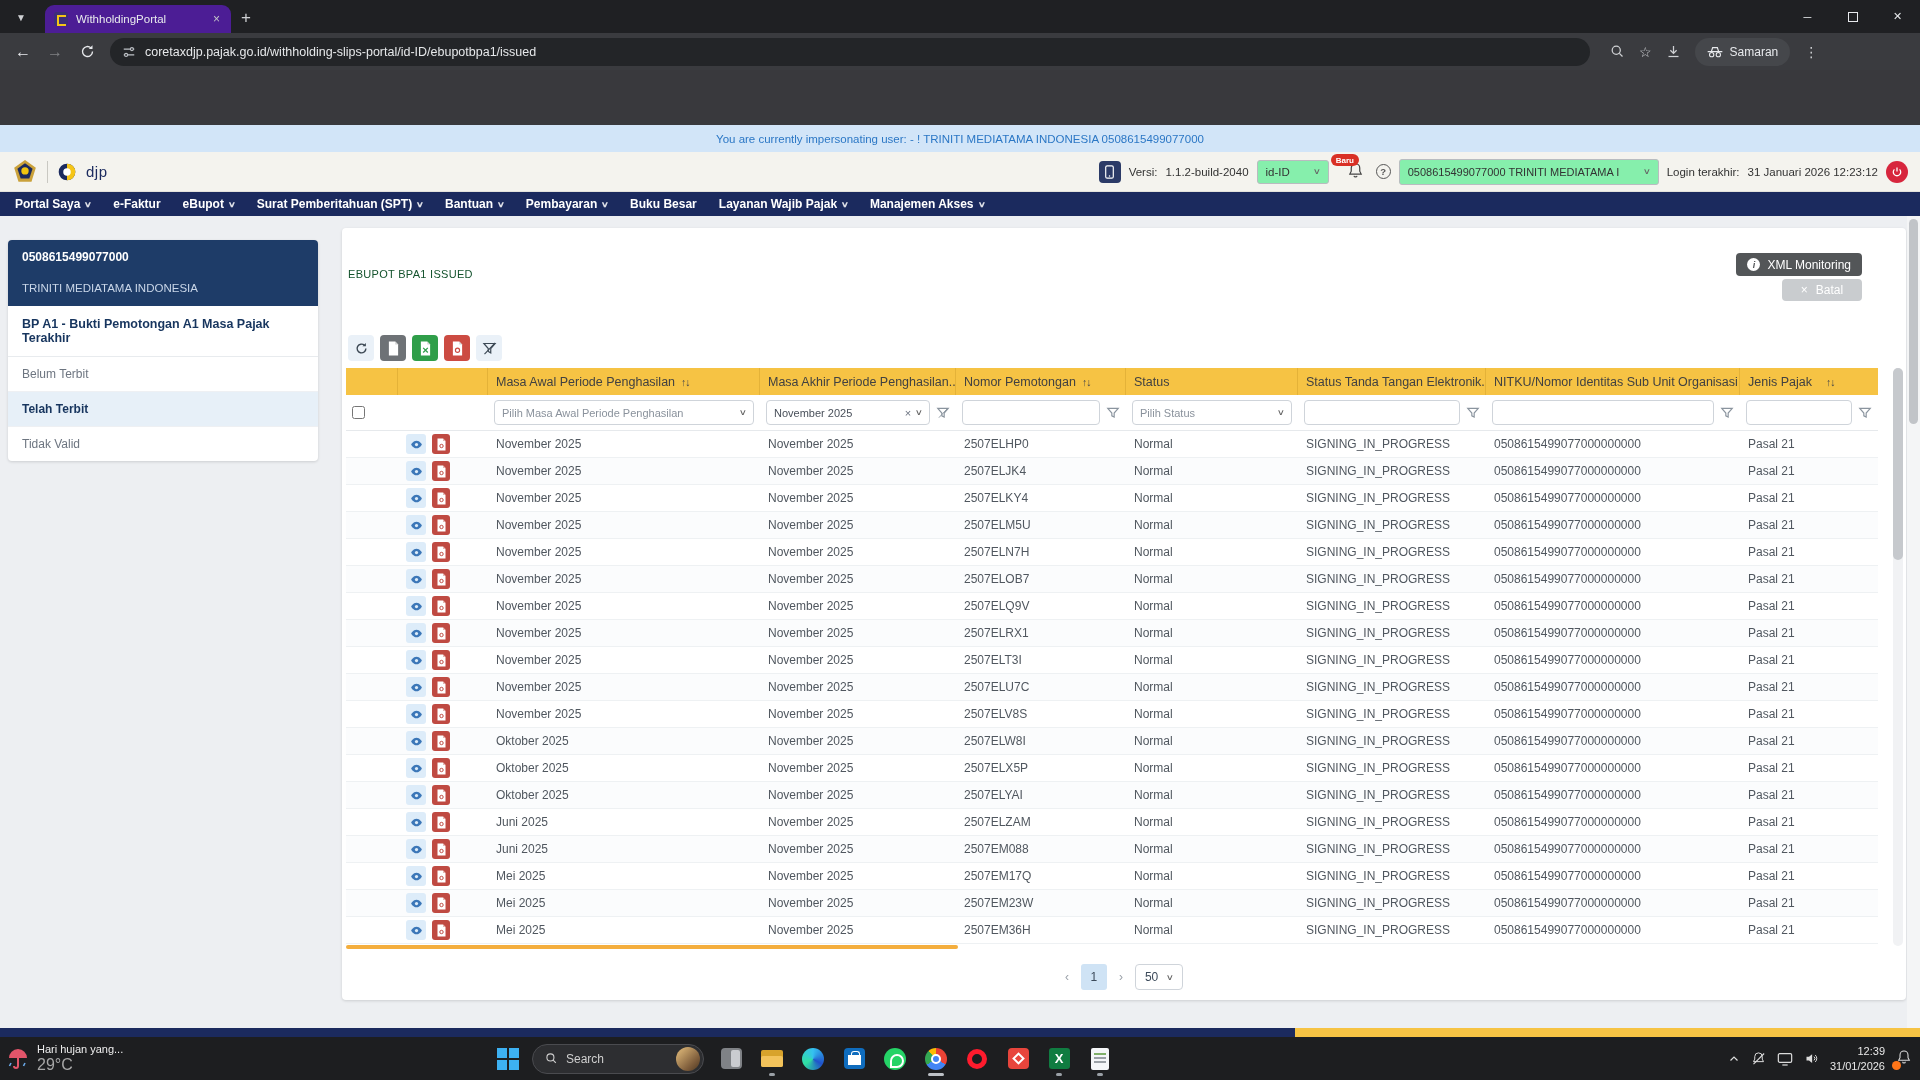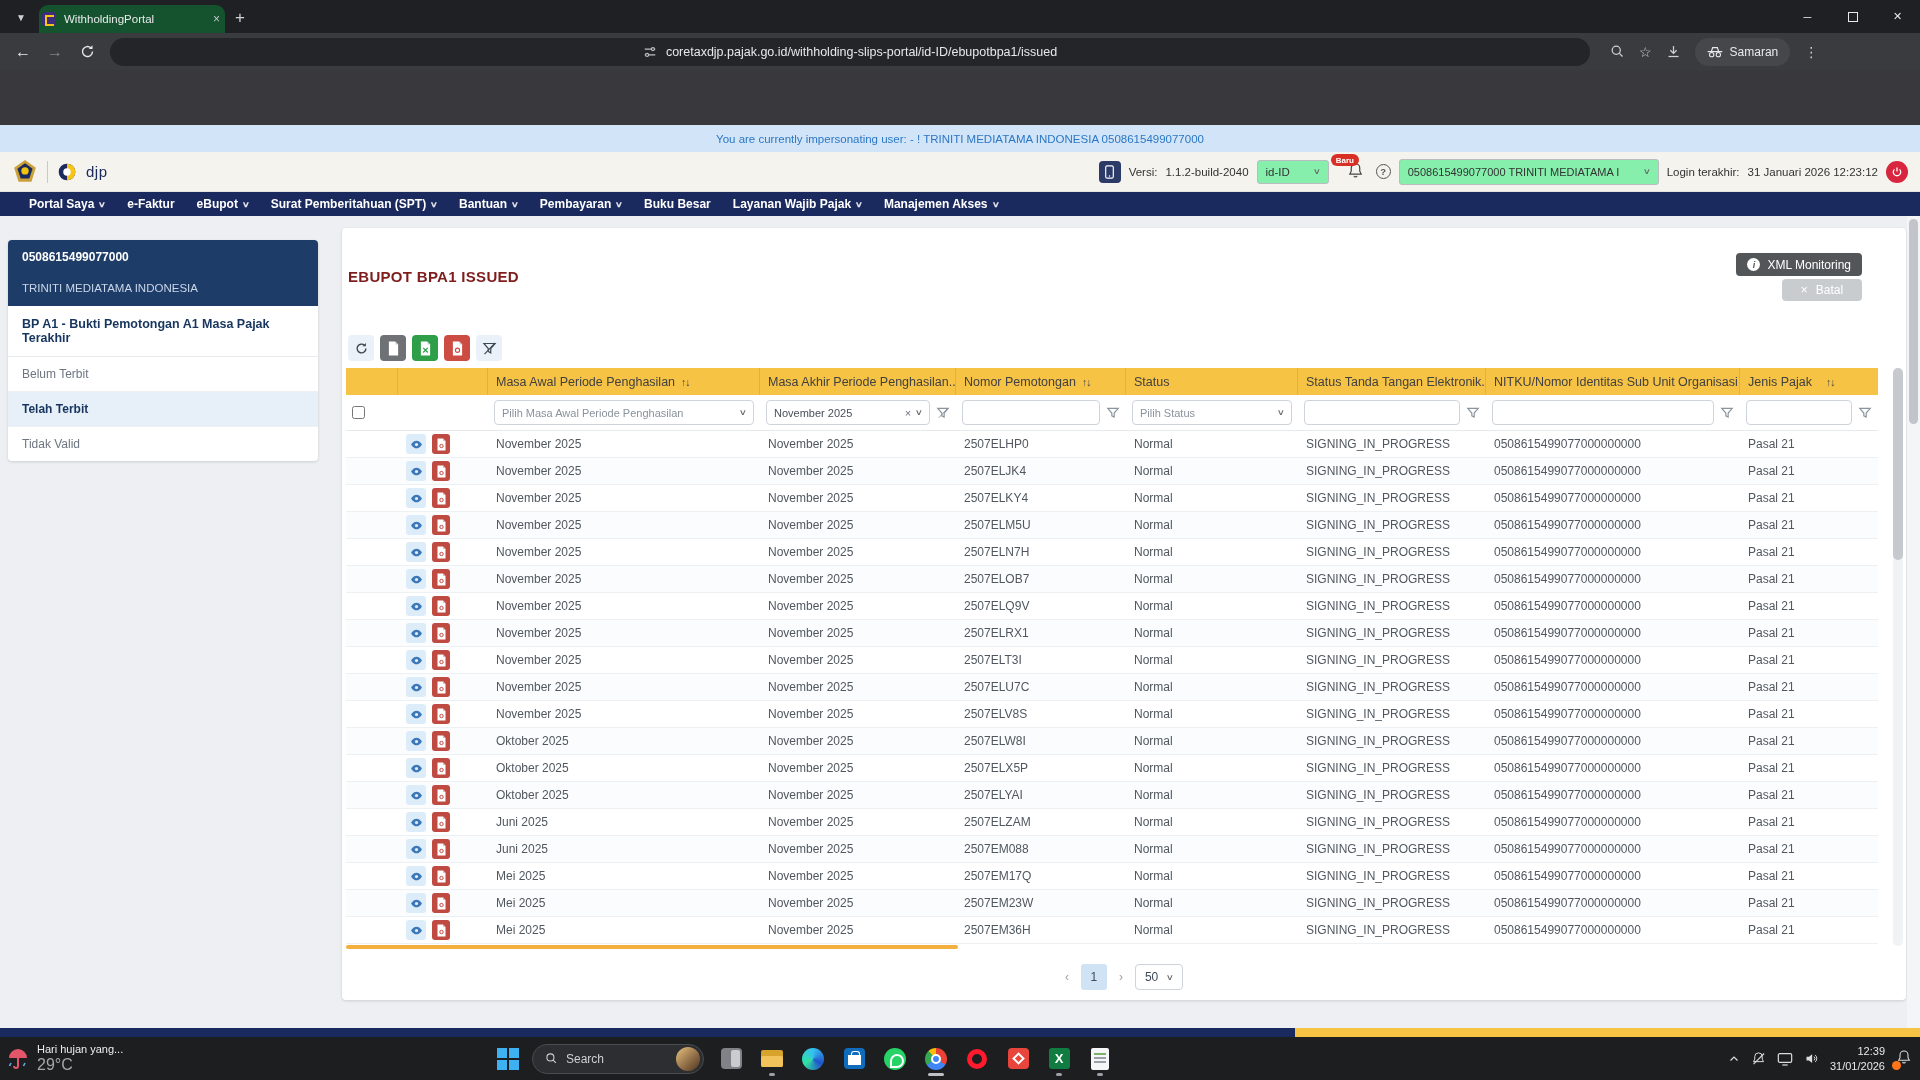--- a/index.html
+++ b/index.html
@@ -3,34 +3,34 @@
 <meta charset="utf-8">
 <style>
   * { box-sizing: border-box; margin: 0; padding: 0; }
   html,body { width:1920px; height:1080px; }
   body { position:relative; font-family:"Liberation Sans",sans-serif; background:#edeff2; overflow:hidden; }
   .band { position:absolute; left:0; right:0; }
 
   
   #tabstrip { top:0; height:33px; background:#1f2023; display:flex; align-items:flex-end; }
   .tab-search-btn { width:24px; height:20px; margin:0 0 6px 9px; border-radius:6px; color:#cfd1d4; display:flex; align-items:center; justify-content:center; font-size:10px; }
-  .tab { margin-left:6px; width:186px; height:28px; background:#14532d; border-radius:9px 9px 0 0; display:flex; align-items:center; padding:0 3px; }
+  .tab { margin-left:12px; width:186px; height:28px; background:#4c1d95; border-radius:9px 9px 0 0; display:flex; align-items:center; padding:0 9px; }
   .favicon { width:14px; height:14px; border-radius:3px; background:#3d2d7a; position:relative; flex:none; }
   .favicon::after { content:""; position:absolute; left:3px; top:3px; width:7px; height:7px; border:2px solid #f5c518; border-right:none; }
   .tab-title { color:#e8eaed; font-size:11.5px; margin-left:8px; flex:1; white-space:nowrap; overflow:hidden; }
   .tab-close { color:#c3c5c8; font-size:12px; padding:0 2px; }
   .newtab-btn { color:#cfd1d4; font-size:17px; margin:0 0 5px 10px; }
   .win-controls { margin-left:auto; display:flex; height:33px; }
   .win-btn { width:45px; height:33px; display:flex; align-items:center; justify-content:center; color:#e8eaed; font-size:11px; }
   .win-max { width:10px; height:10px; border:1.2px solid #e8eaed; display:inline-block; }
 
   #toolbar { top:33px; height:37px; background:#3a3b3f; display:flex; align-items:center; padding:0 8px; gap:2px; }
   .nav-btn { width:30px; height:30px; border-radius:50%; display:flex; align-items:center; justify-content:center; color:#e8eaed; font-size:16px; flex:none; }
   .nav-btn.disabled { color:#808285; }
-  .omnibox { width:1480px; height:28px; margin-left:6px; background:#232528; border-radius:14px; display:flex; align-items:center; padding:0 12px; gap:9px; flex:none;justify-content:center; }
+  .omnibox { width:1480px; height:28px; margin-left:6px; background:#232528; border-radius:14px; display:flex; align-items:center; padding:0 12px; gap:9px; flex:none; }
   .url-text { color:#e6e8ea; font-size:12.5px; white-space:nowrap; }
   .toolbar-icons { display:flex; align-items:center; gap:14px; margin-left:18px; color:#cfd1d4; }
   .chip-incognito { height:28px; background:#45474b; border-radius:14px; display:flex; align-items:center; gap:7px; padding:0 12px; color:#e8eaed; font-size:12px; }
   .star-glyph { font-size:14px; }
   .kebab { font-size:14px; letter-spacing:0; }
   #darkband { top:70px; height:55px; background:#39393d; }
 
   
   #banner { top:125px; height:27px; background:#d2e5f8; color:#2b77c5; font-size:11.5px; display:flex; align-items:center; justify-content:center; }
 
@@ -43,40 +43,40 @@
   .mini-select { background:#86efac; border:1px solid #b9bcc0; border-radius:3px; height:24px; display:flex; align-items:center; gap:24px; padding:0 8px; color:#333; }
   .chev { font-size:8px; color:#666; transform:scaleX(1.4); }
   .bell-wrap { position:relative; margin:0 4px 0 10px; }
   .badge-baru { position:absolute; top:-8px; left:-16px; background:#d93025; color:#fff; font-size:8px; font-weight:700; padding:1.5px 5px; border-radius:7px; }
   .help-circle { width:15px; height:15px; border:1.4px solid #555; border-radius:50%; color:#555; font-size:9.5px; font-weight:700; display:flex; align-items:center; justify-content:center; }
   .user-select { width:260px; height:26px; justify-content:space-between; font-size:11px; }
   .user-select span.txt { overflow:hidden; white-space:nowrap; }
   .logout-btn { width:22px; height:22px; background:#d7263d; border-radius:50%; display:flex; align-items:center; justify-content:center; }
 
   
-  #navbar { top:192px; height:24px; background:#1b2a5e; display:flex; align-items:center; padding:0 29px; gap:22px; }
+  #navbar { top:192px; height:24px; background:#1b2a5e; display:flex; align-items:center; padding:0 15px; gap:22px; }
   .nav-item { display:flex; align-items:center; gap:5px; color:#fff; font-size:12px; font-weight:600; white-space:nowrap; }
   .nav-caret { font-size:8px; opacity:.85; transform:scaleX(1.4); }
 
   
   #content { top:216px; height:812px; background:#edeff2; }
   .win-scroll { position:absolute; right:0; top:0; width:13px; height:100%; background:#f4f5f6; }
   .win-scroll .thumb { position:absolute; top:3px; left:2px; width:9px; height:205px; background:#c1c4c8; border-radius:5px; }
 
   .sidebar-card { position:absolute; left:8px; top:24px; width:310px; background:#fff; border-radius:4px; box-shadow:0 1px 3px rgba(0,0,0,.14); overflow:hidden; }
   .sb-head { background:#1e3c68; color:#fff; padding:10px 14px 12px; }
   .sb-npwp { font-size:12px; font-weight:700; }
   .sb-company { font-size:11.5px; color:#c9d6e8; margin-top:18px; }
   .sb-section { padding:11px 14px; font-size:12.5px; font-weight:700; color:#17355e; border-bottom:1px solid #e8ebee; }
   .sb-item { padding:10px 14px; font-size:12px; color:#6d7580; border-bottom:1px solid #eef0f3; }
   .sb-item:last-child { border-bottom:none; }
   .sb-item.active { background:#e7f0f8; color:#17355e; font-weight:700; }
 
   .main-card { position:absolute; left:342px; top:12px; width:1564px; height:772px; background:#fff; border-radius:4px; box-shadow:0 1px 3px rgba(0,0,0,.14); }
-  .page-title { position:absolute; left:6px; top:40px; font-size:15px; font-weight:700; color:#7f1d1d; letter-spacing:.3px; }
+  .page-title { position:absolute; left:6px; top:40px; font-size:11px; font-weight:400; color:#14532d; letter-spacing:.3px; }
   .xml-btn { position:absolute; right:44px; top:25px; height:23px; background:#535658; color:#fff; font-size:12px; border-radius:4px; display:flex; align-items:center; gap:7px; padding:0 11px; }
   .info-i { width:13px; height:13px; border-radius:50%; background:#fff; color:#535658; font-size:9px; font-weight:700; display:flex; align-items:center; justify-content:center; font-style:italic; }
   .batal-btn { position:absolute; right:44px; top:51px; height:22px; width:80px; background:#c9cccf; color:#fff; font-size:12px; border-radius:4px; display:flex; align-items:center; justify-content:center; gap:8px; }
 
   .toolbar-row { position:absolute; left:6px; top:107px; display:flex; gap:6px; }
   .tb-btn { width:26px; height:26px; border-radius:4px; display:flex; align-items:center; justify-content:center; }
   .tb-light { background:#eaf1f8; }
   .tb-gray  { background:#6e7276; }
   .tb-green { background:#2f9e49; }
   .tb-red   { background:#cc4b42; }

